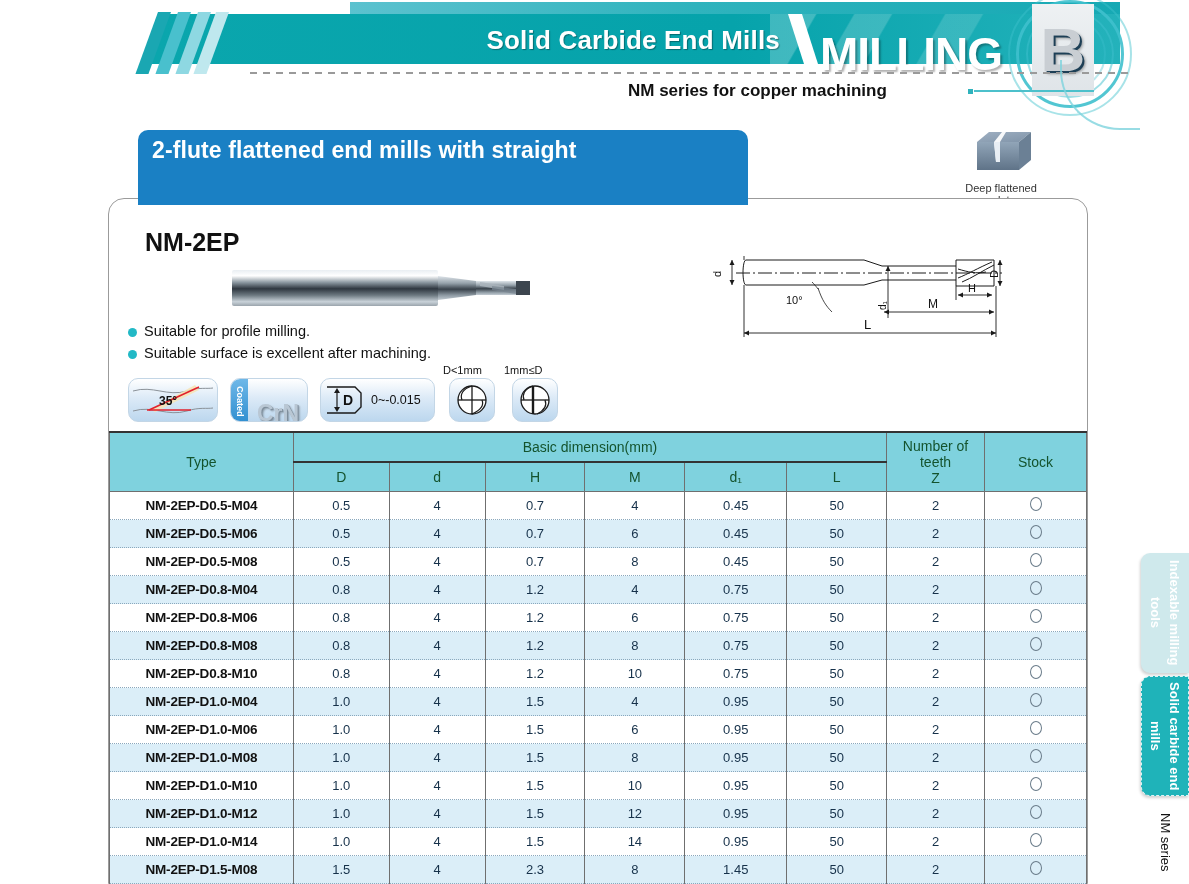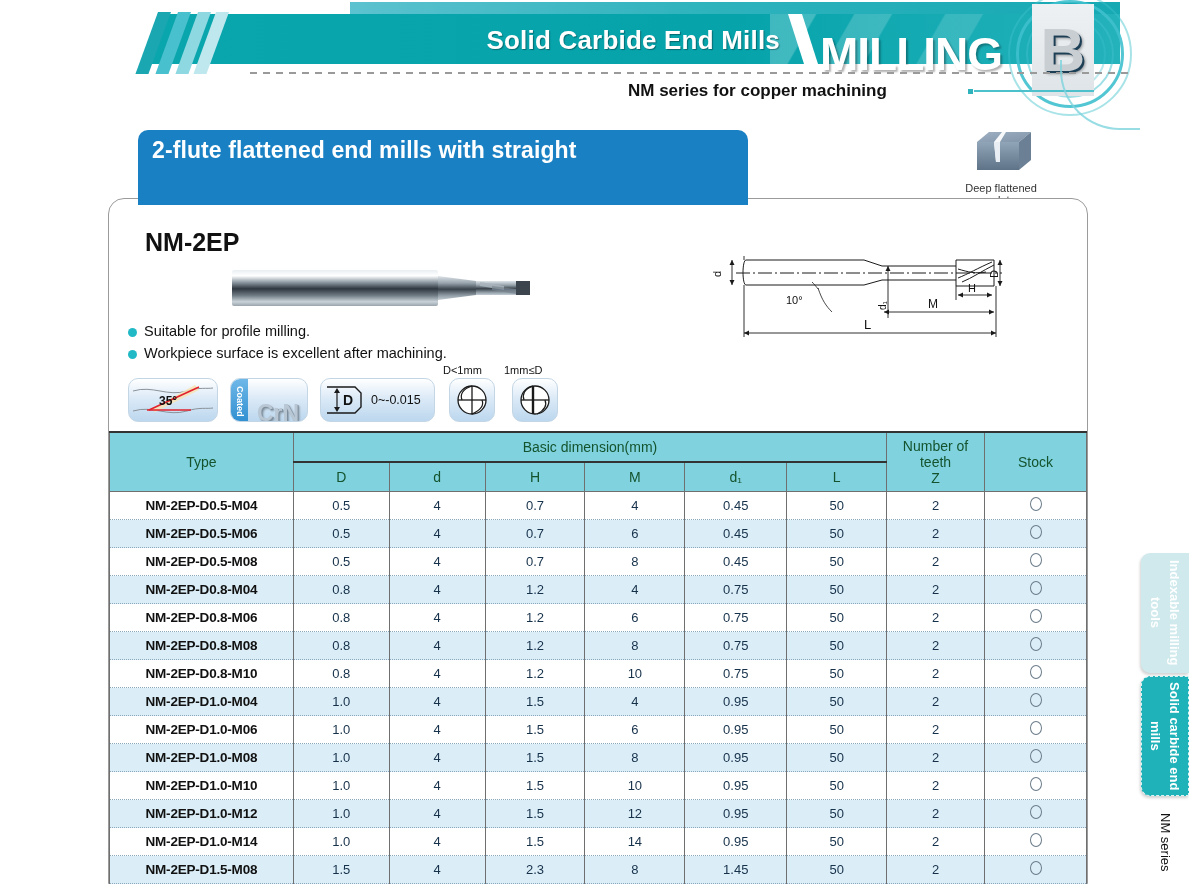--- a/index.html
+++ b/index.html
@@ -292,21 +292,21 @@
   <path d="M264,28 L288,32 L288,27 L264,24 Z" fill="#788490" opacity=".7"></path>
 </svg>
 
 <div class="bullets">
   <div class="bullet">
     <span class="bullet-dot"></span>
     <span class="bullet-txt">Suitable for profile milling.</span>
   </div>
   <div class="bullet">
     <span class="bullet-dot"></span>
-    <span class="bullet-txt">Workpiece surface is excellent after machining.</span>
+    <span class="bullet-txt">Suitable surface is excellent after machining.</span>
   </div>
 </div>
 
 <div class="feat-row">
 
   <div class="fbox f1">
     <svg width="88" height="42" viewBox="0 0 88 42">
       <path d="M4,12 C24,6 38,18 58,12 C70,8 78,10 84,9" stroke="#8b9299" fill="none" stroke-width="1"></path>
       <path d="M4,32 C24,26 38,38 58,32 C70,28 78,30 84,29" stroke="#8b9299" fill="none" stroke-width="1"></path>
       <polygon points="22,30 66,6 70,11 26,33" fill="#f7e3b4" opacity=".85"></polygon>

